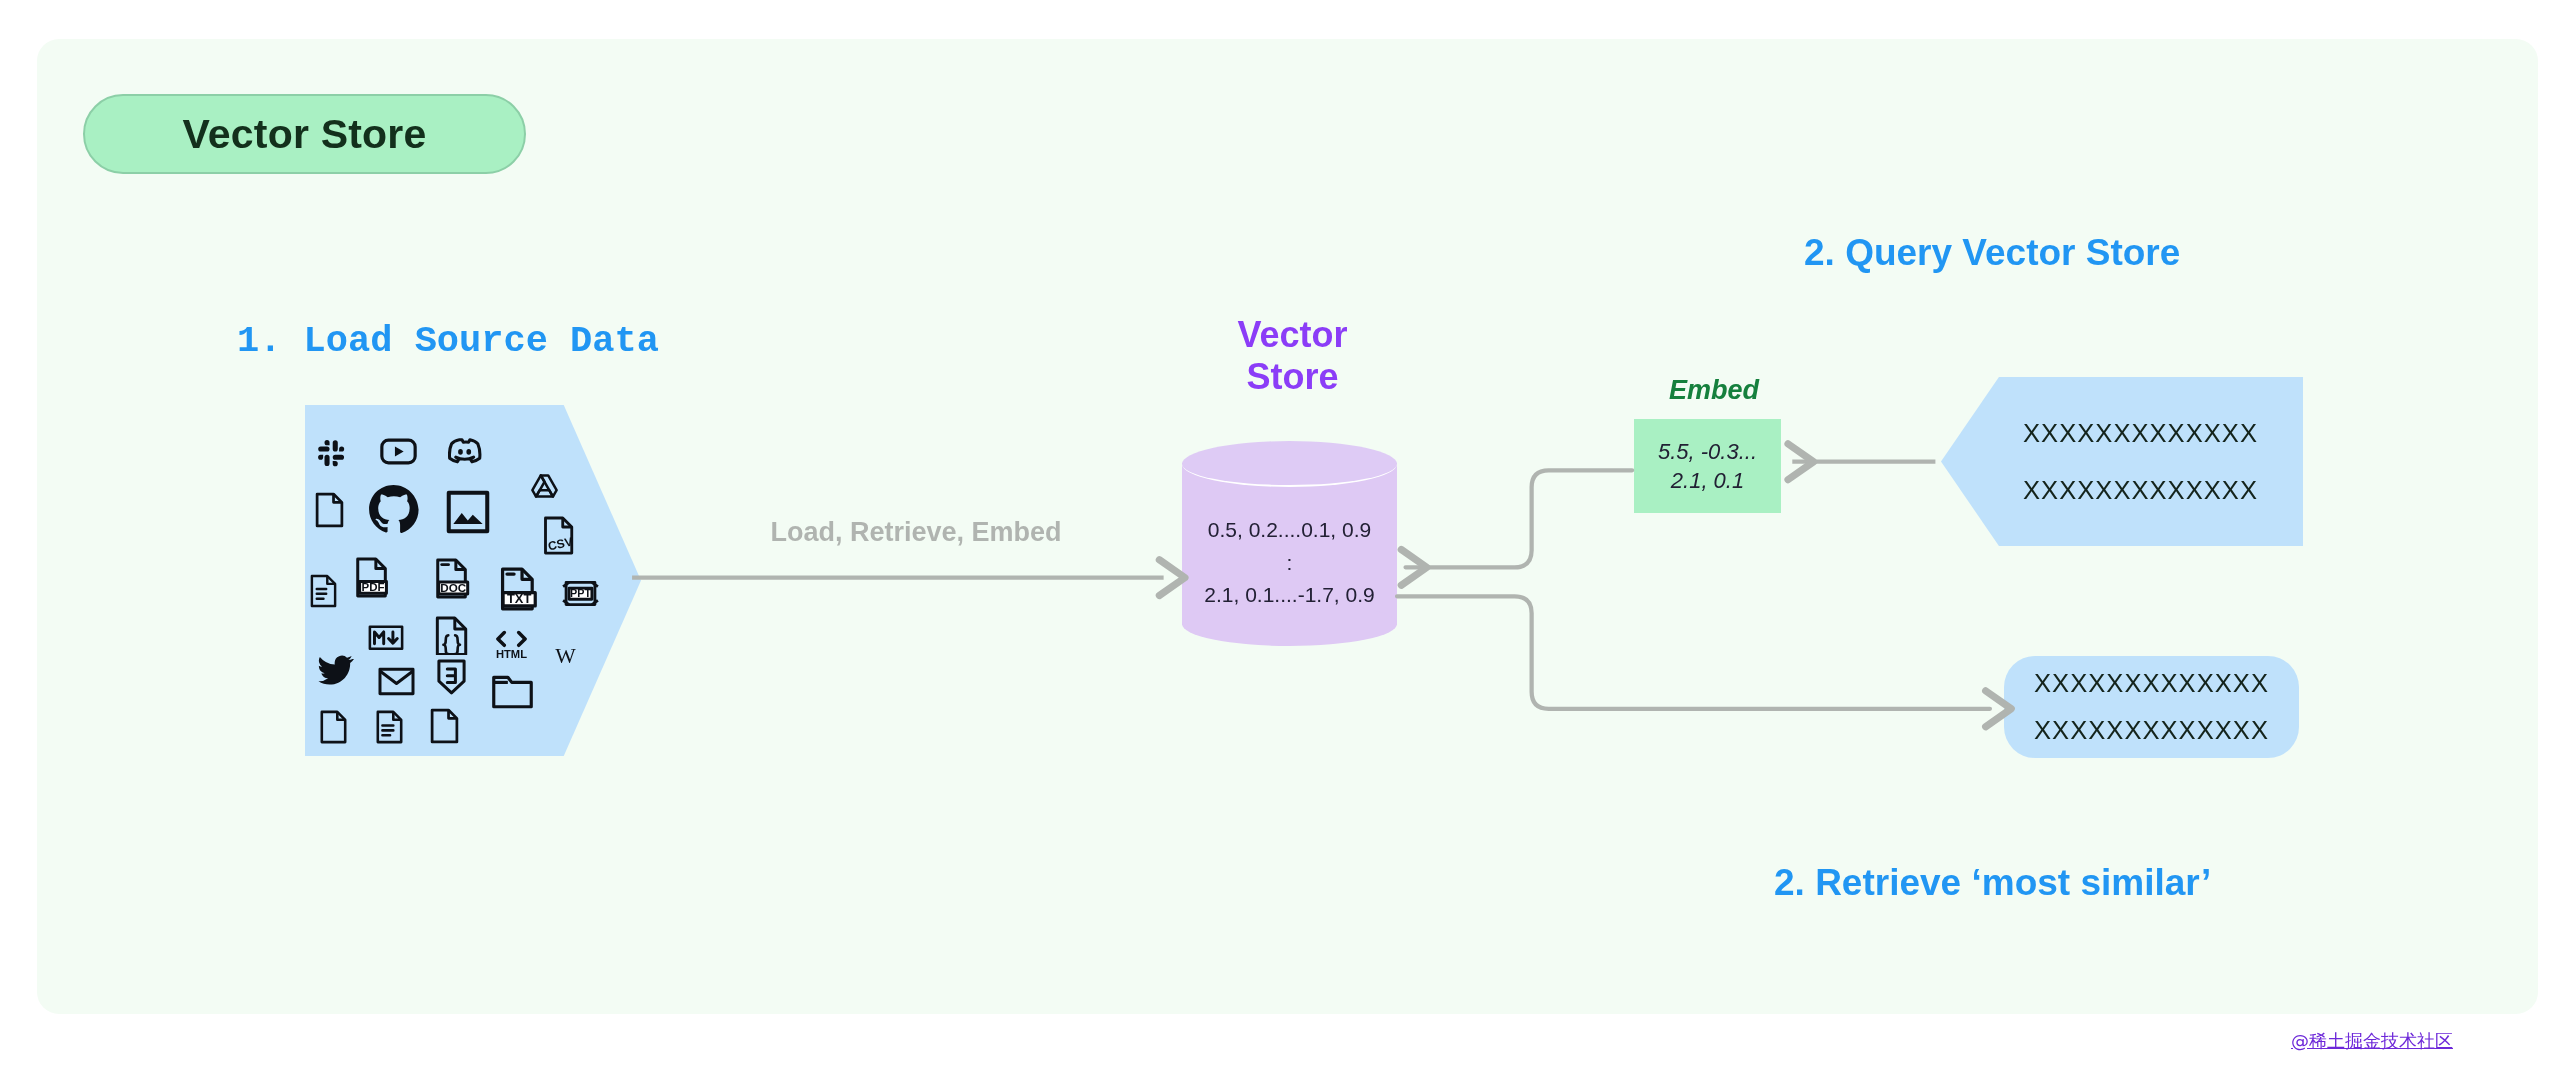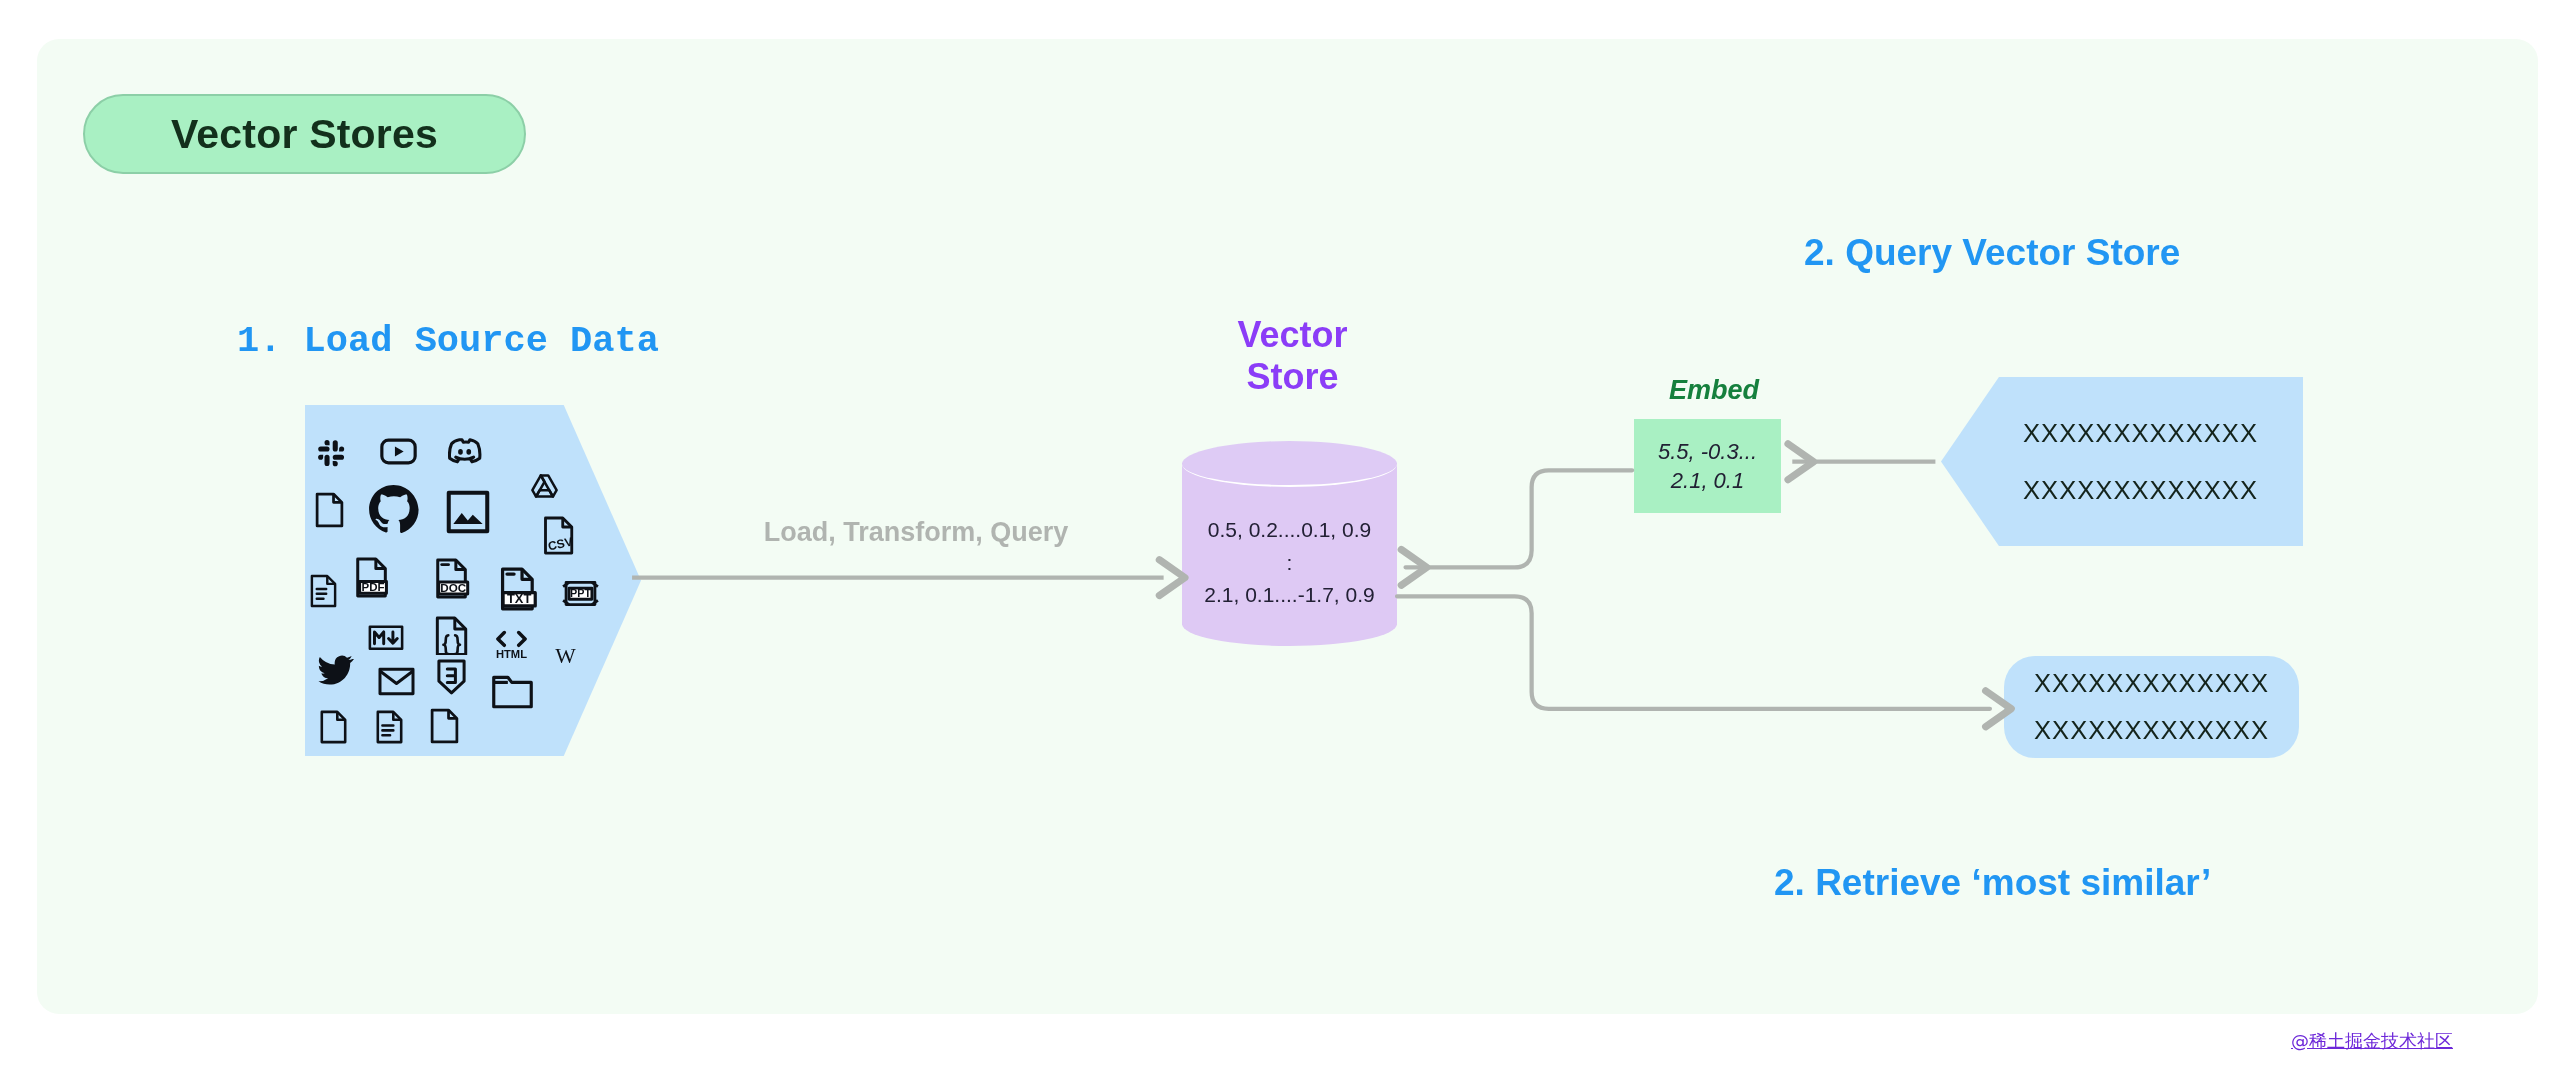--- a/index.html
+++ b/index.html
@@ -246,21 +246,21 @@
     white-space: nowrap;
     text-decoration: underline;
   }
 </style>
 </head>
 <body>
 
 <div id="card"></div>
 
 <div id="title-badge">
-  <span class="label">Vector Stores</span>
+  <span class="label">Vector Store</span>
 </div>
 
 <div class="step-heading" id="heading-1">1. Load Source Data</div>
 <div class="step-heading" id="heading-2">2. Query Vector Store</div>
 <div class="step-heading" id="heading-3">2. Retrieve ‘most similar’</div>
 
 <div id="source-shape"></div>
 <div id="source-icons">
 
   <span class="src-icon" style="left:12px;top:34px">
@@ -442,21 +442,21 @@
 
   <span class="src-icon" style="left:124px;top:303px">
     <svg width="31" height="36" viewBox="0 0 20 25" fill="none" stroke="currentColor" stroke-width="1.9" stroke-linejoin="round">
       <path d="M1.4 1.4h11.4l5.8 5.8v16.4H1.4z"></path>
       <path d="M12.8 1.4v5.8h5.8"></path>
     </svg>
   </span>
 
 </div>
 
-<div id="pipeline-label">Load, Transform, Query</div>
+<div id="pipeline-label">Load, Retrieve, Embed</div>
 
 <div id="vector-store-title">
   <div>Vector</div>
   <div>Store</div>
 </div>
 
 <div id="cylinder">
   <div id="cyl-body"></div>
   <div id="cyl-bottom"></div>
   <div id="cyl-top"></div>

